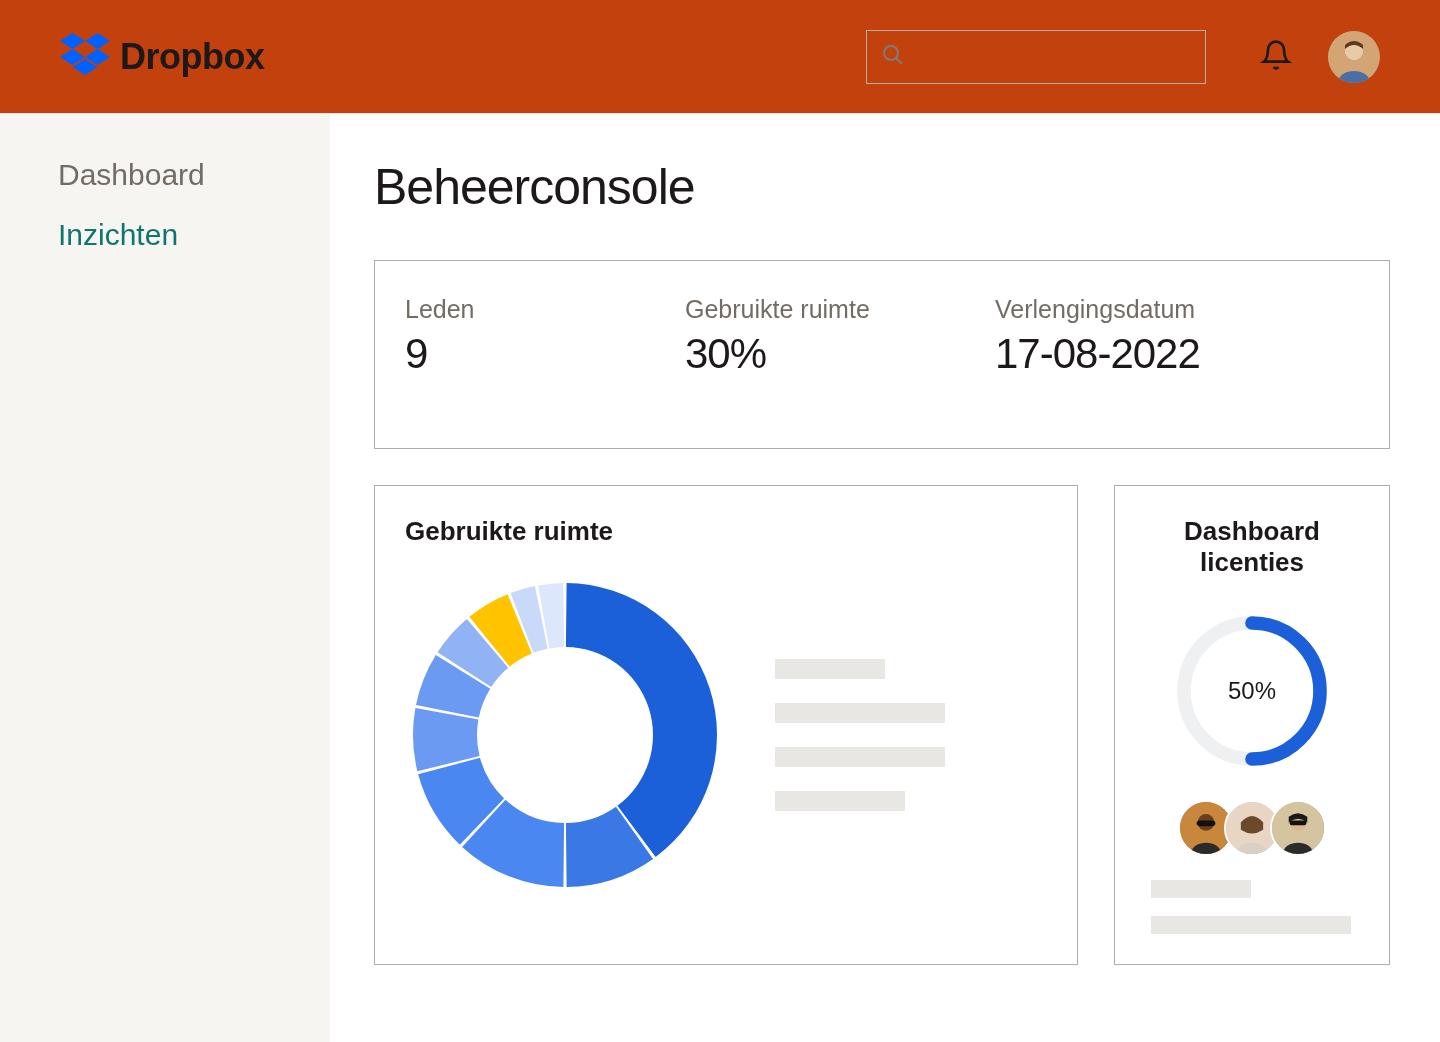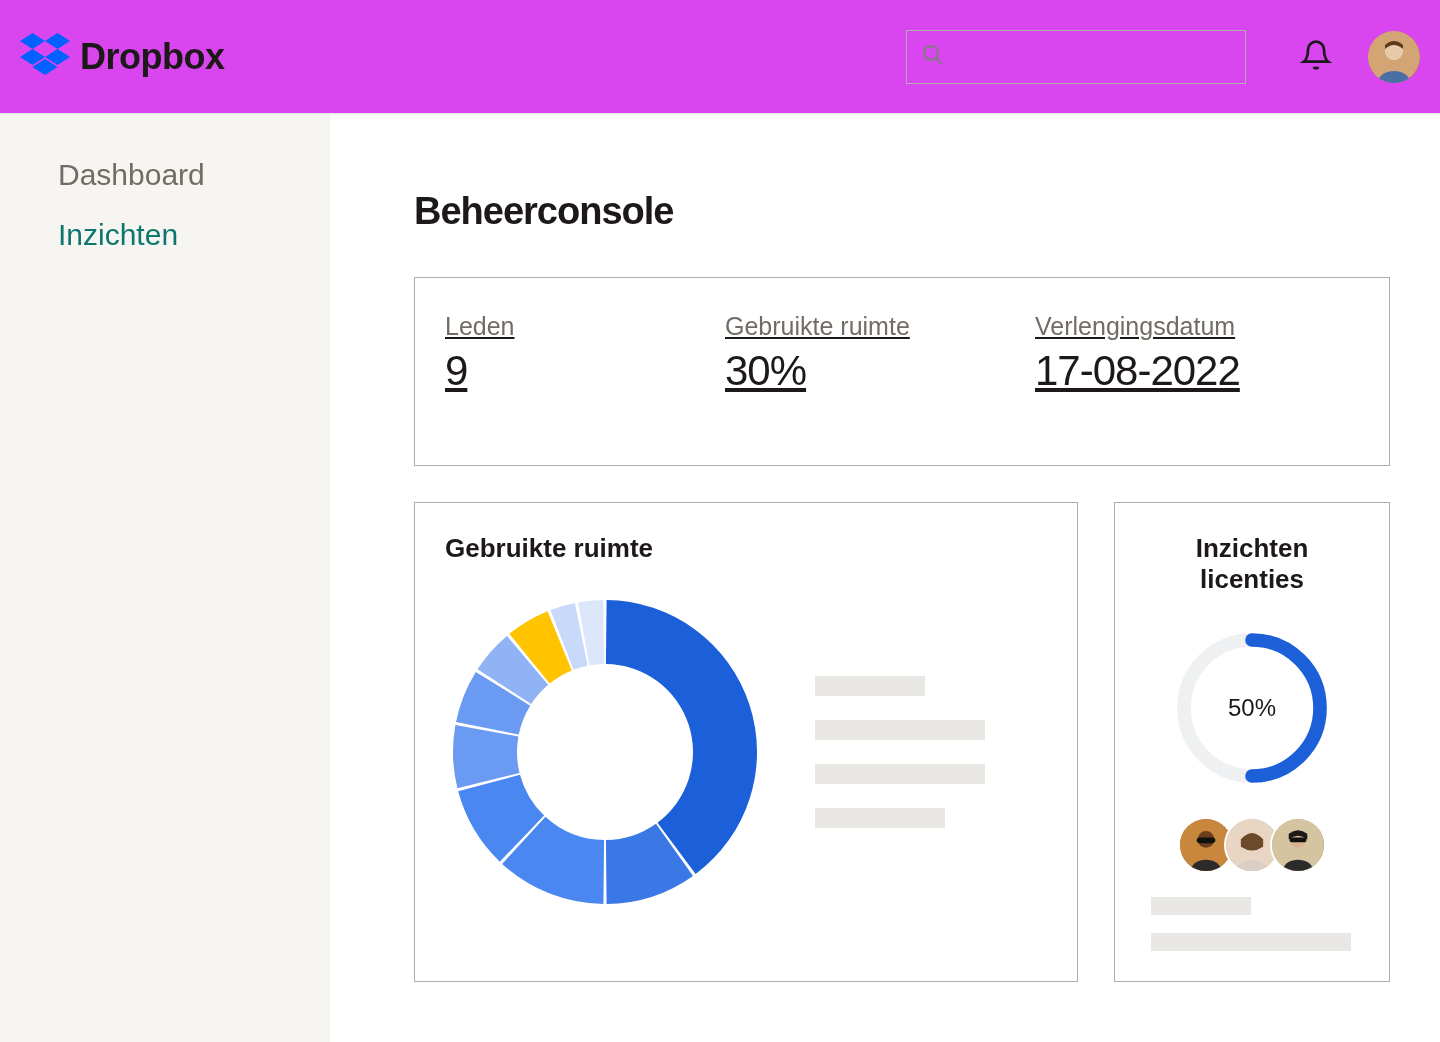--- a/index.html
+++ b/index.html
@@ -10,23 +10,23 @@
     width: 1440px;
     height: 1042px;
     overflow: hidden;
   }
 
   
   .header {
     height: 114px;
     display: flex;
     align-items: center;
-    padding: 0 20px;
+    padding: 0 60px;
     border-bottom: 1px solid #e6e6e6;
-    background: #d946ef;
+    background: #c2410c;
   }
   .logo-wrap {
     display: flex;
     align-items: center;
     gap: 10px;
   }
   .logo-text {
     font-size: 36px;
     font-weight: 700;
     letter-spacing: -0.5px;
@@ -63,21 +63,20 @@
     align-items: center;
     justify-content: center;
     overflow: hidden;
   }
   .avatar svg { width: 100%; height: 100%; }
 
   
   .body-wrap {
     display: flex;
     height: calc(100% - 114px);
-    gap: 40px;
   }
   .sidebar {
     width: 330px;
     background: #f7f5f2;
     padding: 44px 0 0 58px;
   }
   .sidebar-item {
     font-size: 30px;
     margin-bottom: 26px;
     color: #736c64;
@@ -87,37 +86,35 @@
   .sidebar-item.active {
     color: #0f766e;
   }
 
   .main {
     flex: 1;
     padding: 44px 50px 0 44px;
     background: #fff;
   }
   .page-title {
-    font-size: 38px;
-    font-weight: 700;
+    font-size: 50px;
+    font-weight: 400;
     margin-bottom: 44px;
     letter-spacing: -1px;
-    margin-top: 32px;
   }
 
   
   .stats-card {
     border: 1px solid #b0acab;
     display: flex;
     padding: 34px 30px 70px 30px;
     margin-bottom: 36px;
   }
   .stat {
     flex: 1;
-    text-decoration: underline;
   }
   .stat:nth-child(1){ flex: 0 0 280px; }
   .stat:nth-child(2){ flex: 0 0 310px; }
   .stat-label {
     font-size: 25px;
     color: #736c64;
     margin-bottom: 6px;
   }
   .stat-value {
     font-size: 42px;
@@ -306,21 +303,21 @@
           <div class="legend-skeleton">
             <div class="skel w1"></div>
             <div class="skel w2"></div>
             <div class="skel w3"></div>
             <div class="skel w4"></div>
           </div>
         </div>
       </div>
 
       <div class="panel panel-right">
-        <div class="panel-title">Inzichten licenties</div>
+        <div class="panel-title">Dashboard licenties</div>
         <div class="gauge-wrap">
           <div class="gauge">
             <svg width="170" height="170" viewBox="0 0 200 200" class="gauge-svg">
                 <circle cx="100" cy="100" r="80" fill="none" stroke="#eef0f2" stroke-width="16"></circle>
                 <path d="M 100 20 A 80 80 0 0 1 100 180" fill="none" stroke="#1b5fd9" stroke-width="16" stroke-linecap="round"></path>
               </svg>
             <div class="gauge-label">50%</div>
           </div>
         </div>
         <div class="avatar-row">

